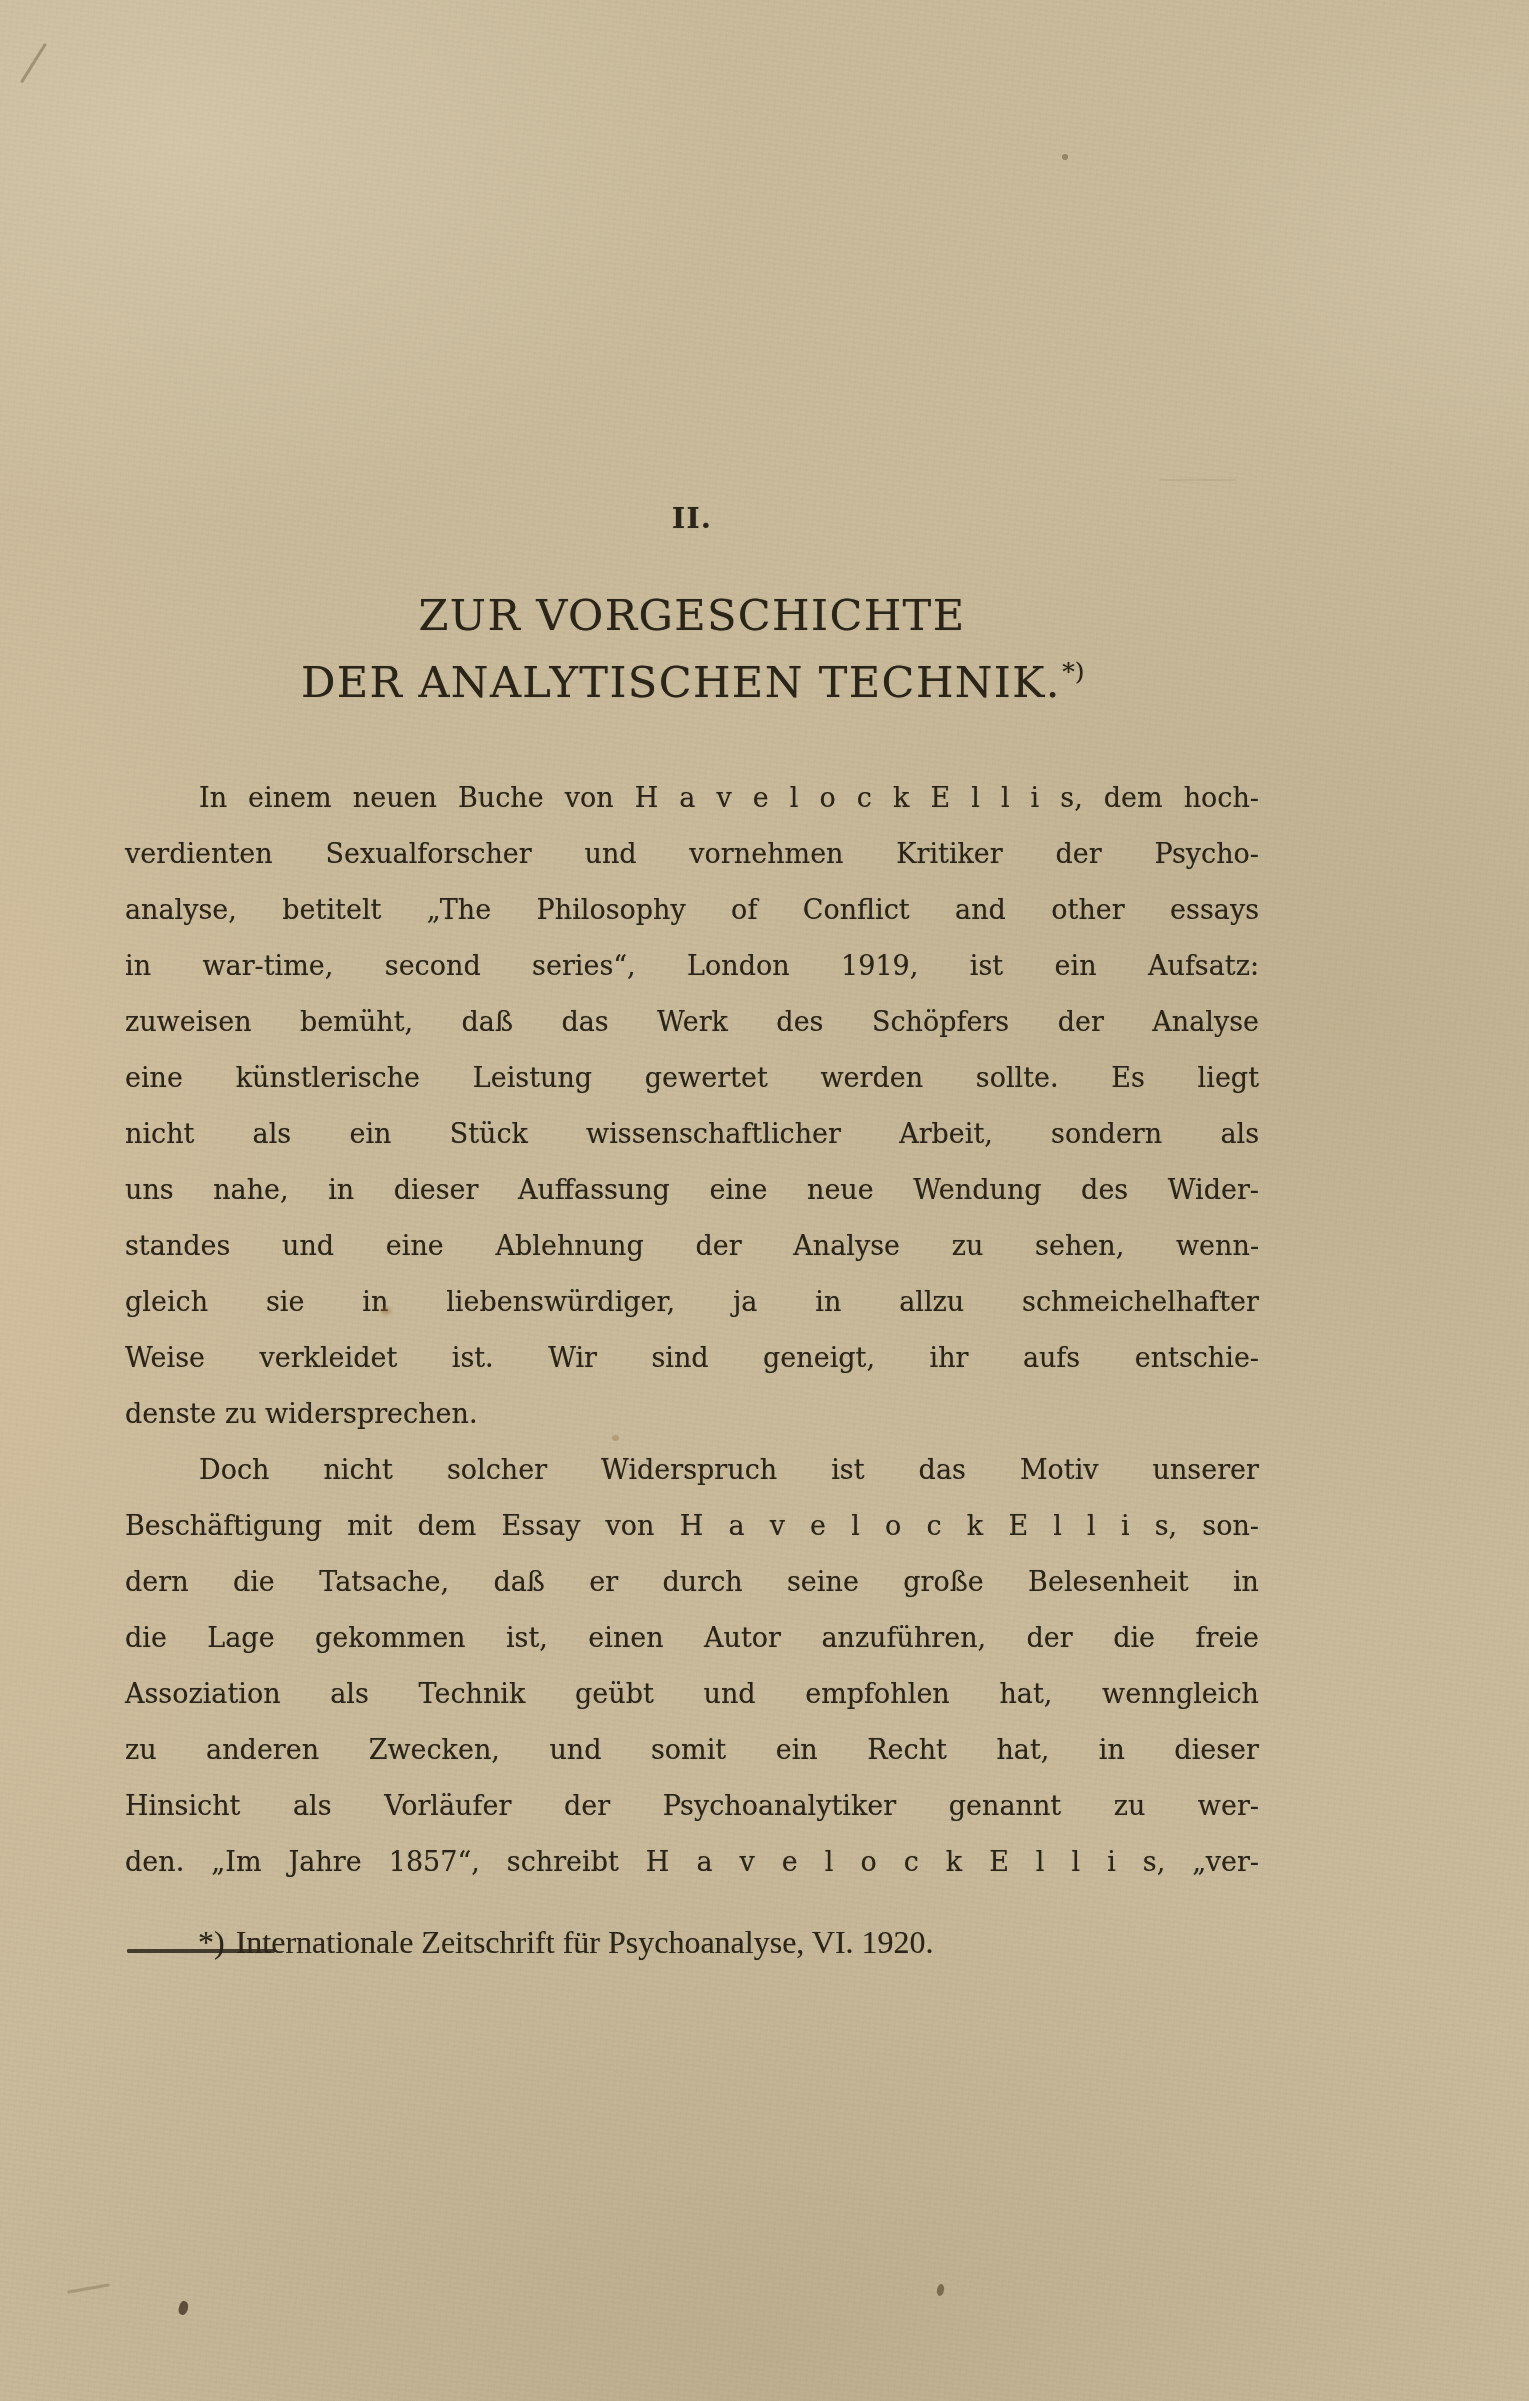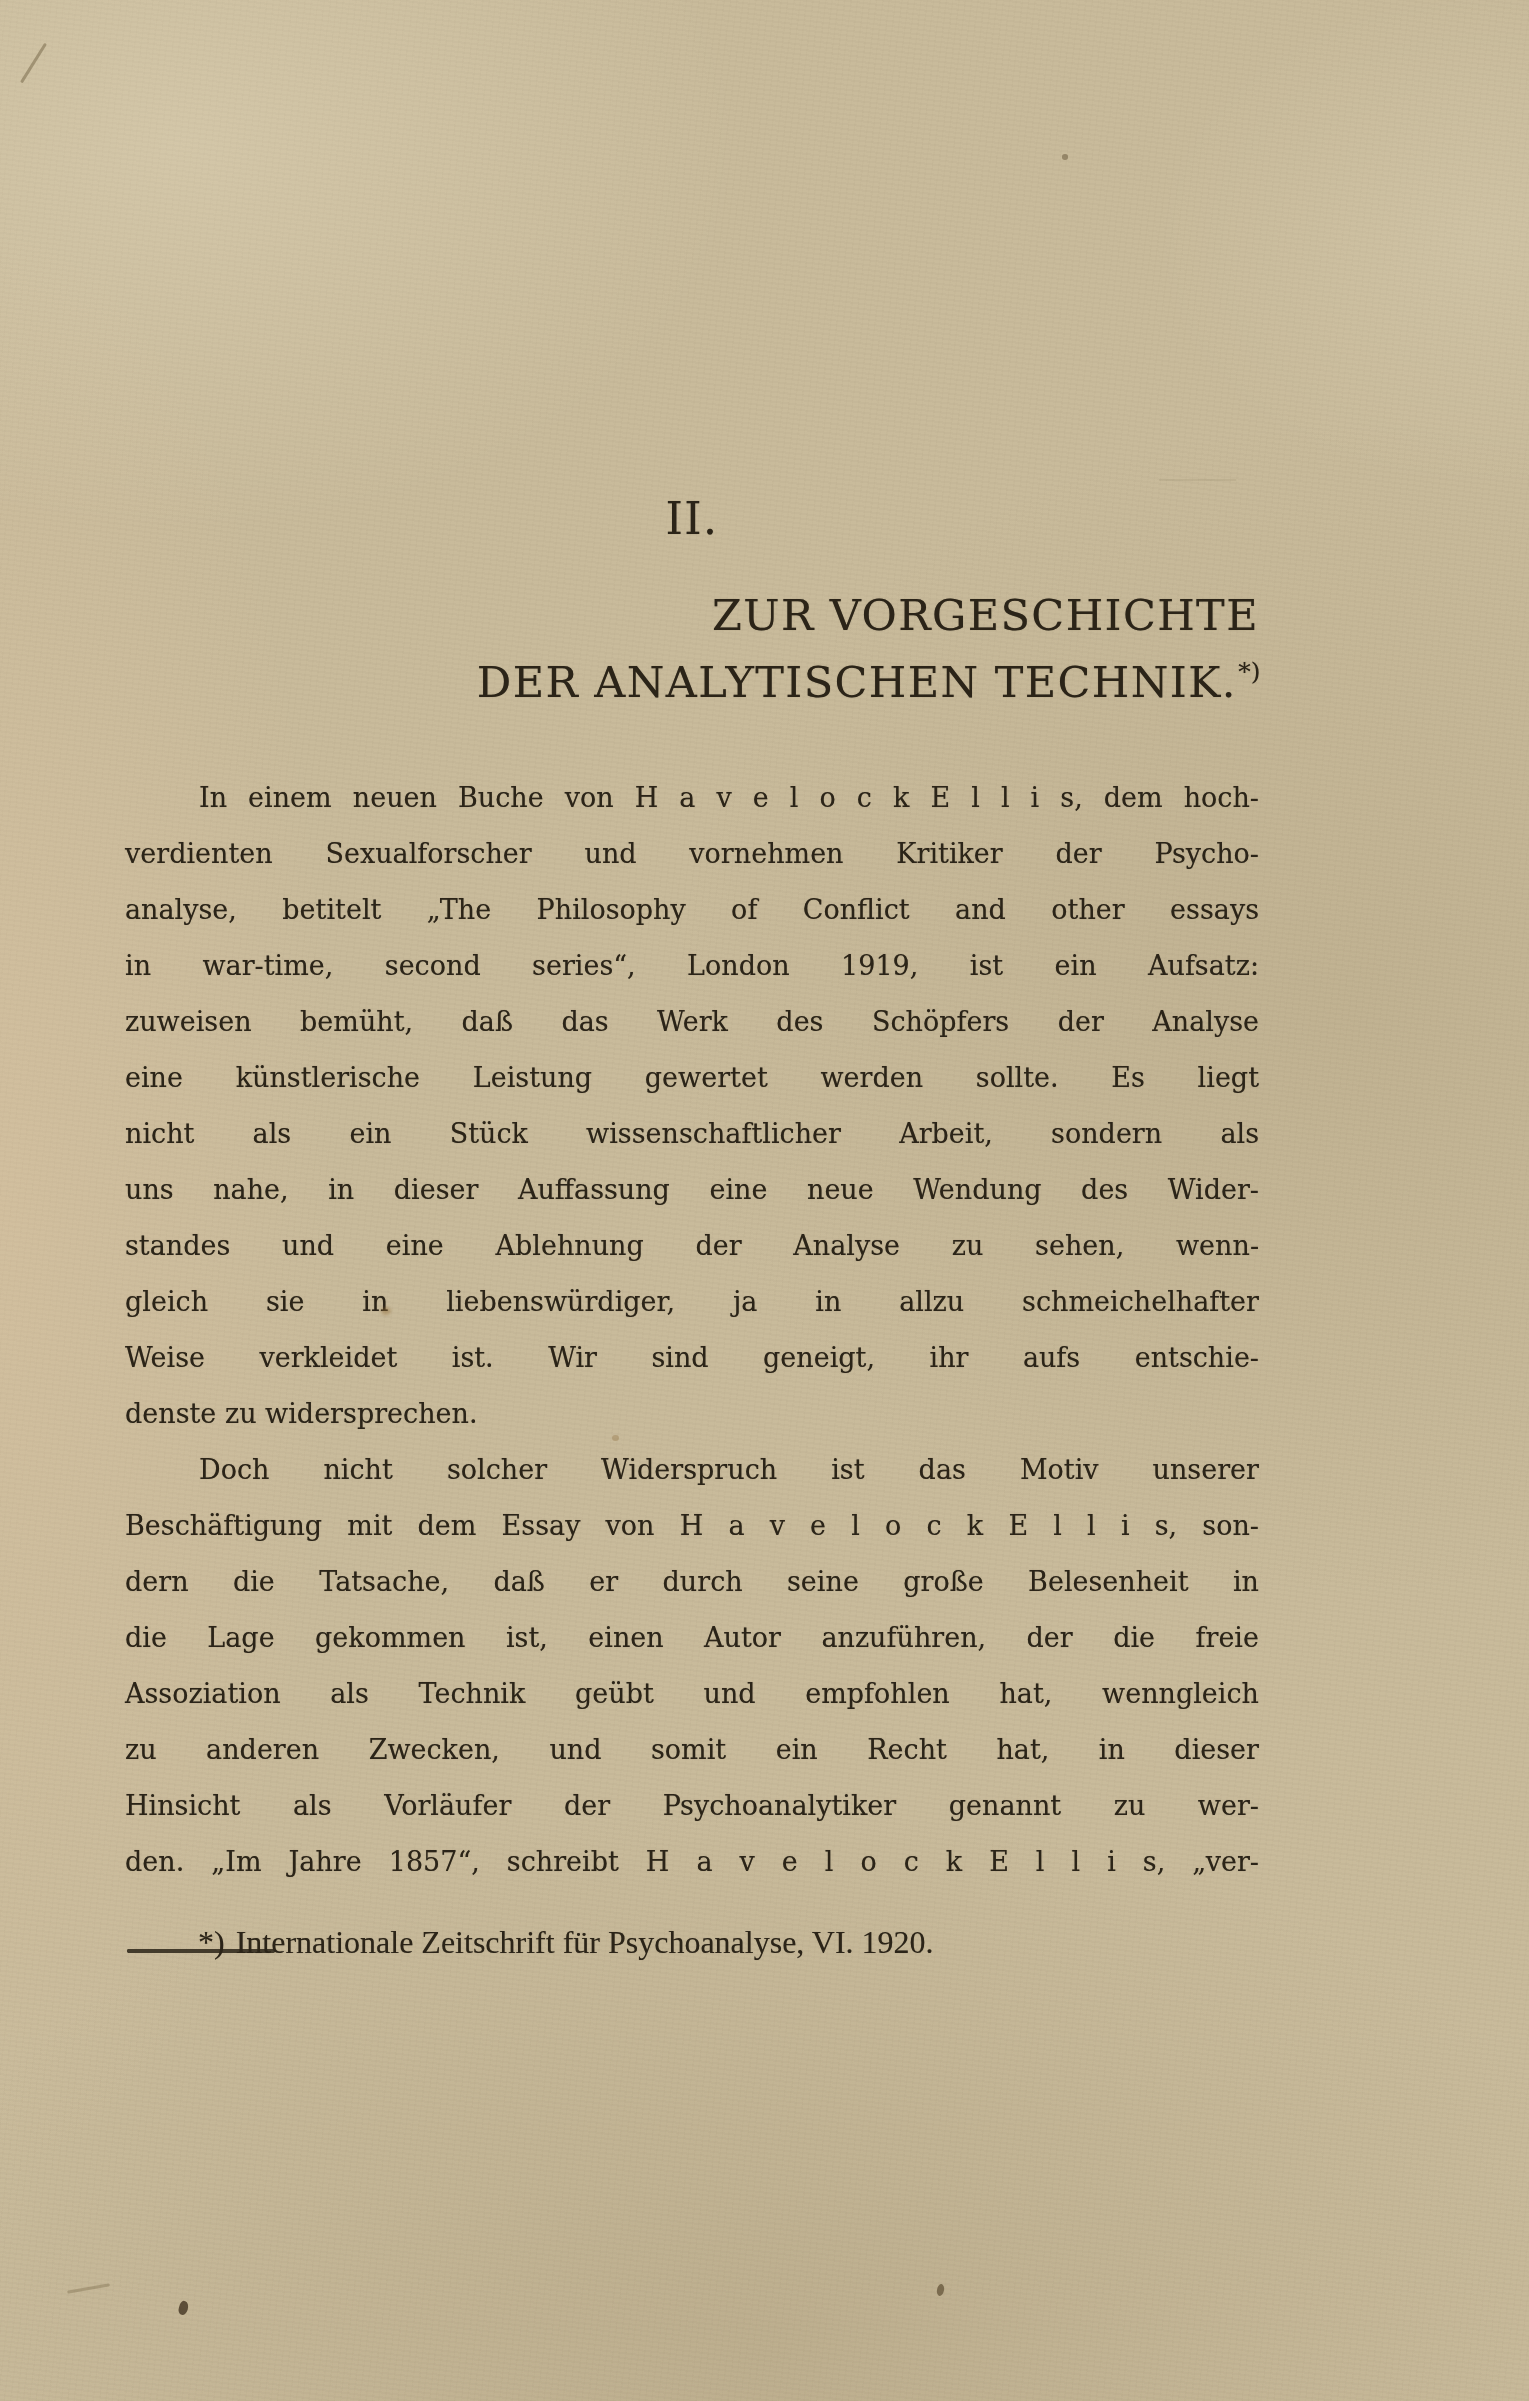--- a/index.html
+++ b/index.html
@@ -24,28 +24,28 @@
       radial-gradient(ellipse 1253px 765px at 50% 98%, rgba(108,90,55,0.13), transparent 72%),
       radial-gradient(ellipse 557px 418px at 97% 10%, rgba(255,249,228,0.12), transparent 60%),
       repeating-linear-gradient(7deg, rgba(0,0,0,0.015) 0 2.1px, rgba(255,255,255,0.012) 2.1px 4.9px),
       repeating-linear-gradient(97deg, rgba(90,72,40,0.018) 0 1.4px, transparent 1.4px 6.3px);
     color:var(--ink);
   }
   .content{position:absolute;left:125px;top:0;width:1134px;}
   .chapter-number{
     position:absolute;left:0;top:491px;width:100%;
     text-align:center;
-    font-size:44px;font-weight:normal;line-height:56px;
+    font-size:28px;font-weight:bold;line-height:56px;
     letter-spacing:1.4px;
     text-shadow:0 0 0.7px rgba(43,36,24,.55);
   }
   .title{
     position:absolute;left:0;top:582px;width:100%;
     margin:0;
-    text-align:right;
+    text-align:center;
     font-size:43px;font-weight:normal;line-height:67px;
     letter-spacing:1.4px;
     text-shadow:0 0 0.7px rgba(43,36,24,.5);
   }
   .title sup{
     font-size:25px;
     vertical-align:baseline;
     position:relative;top:-16.7px;left:1.4px;
     letter-spacing:0;
   }

